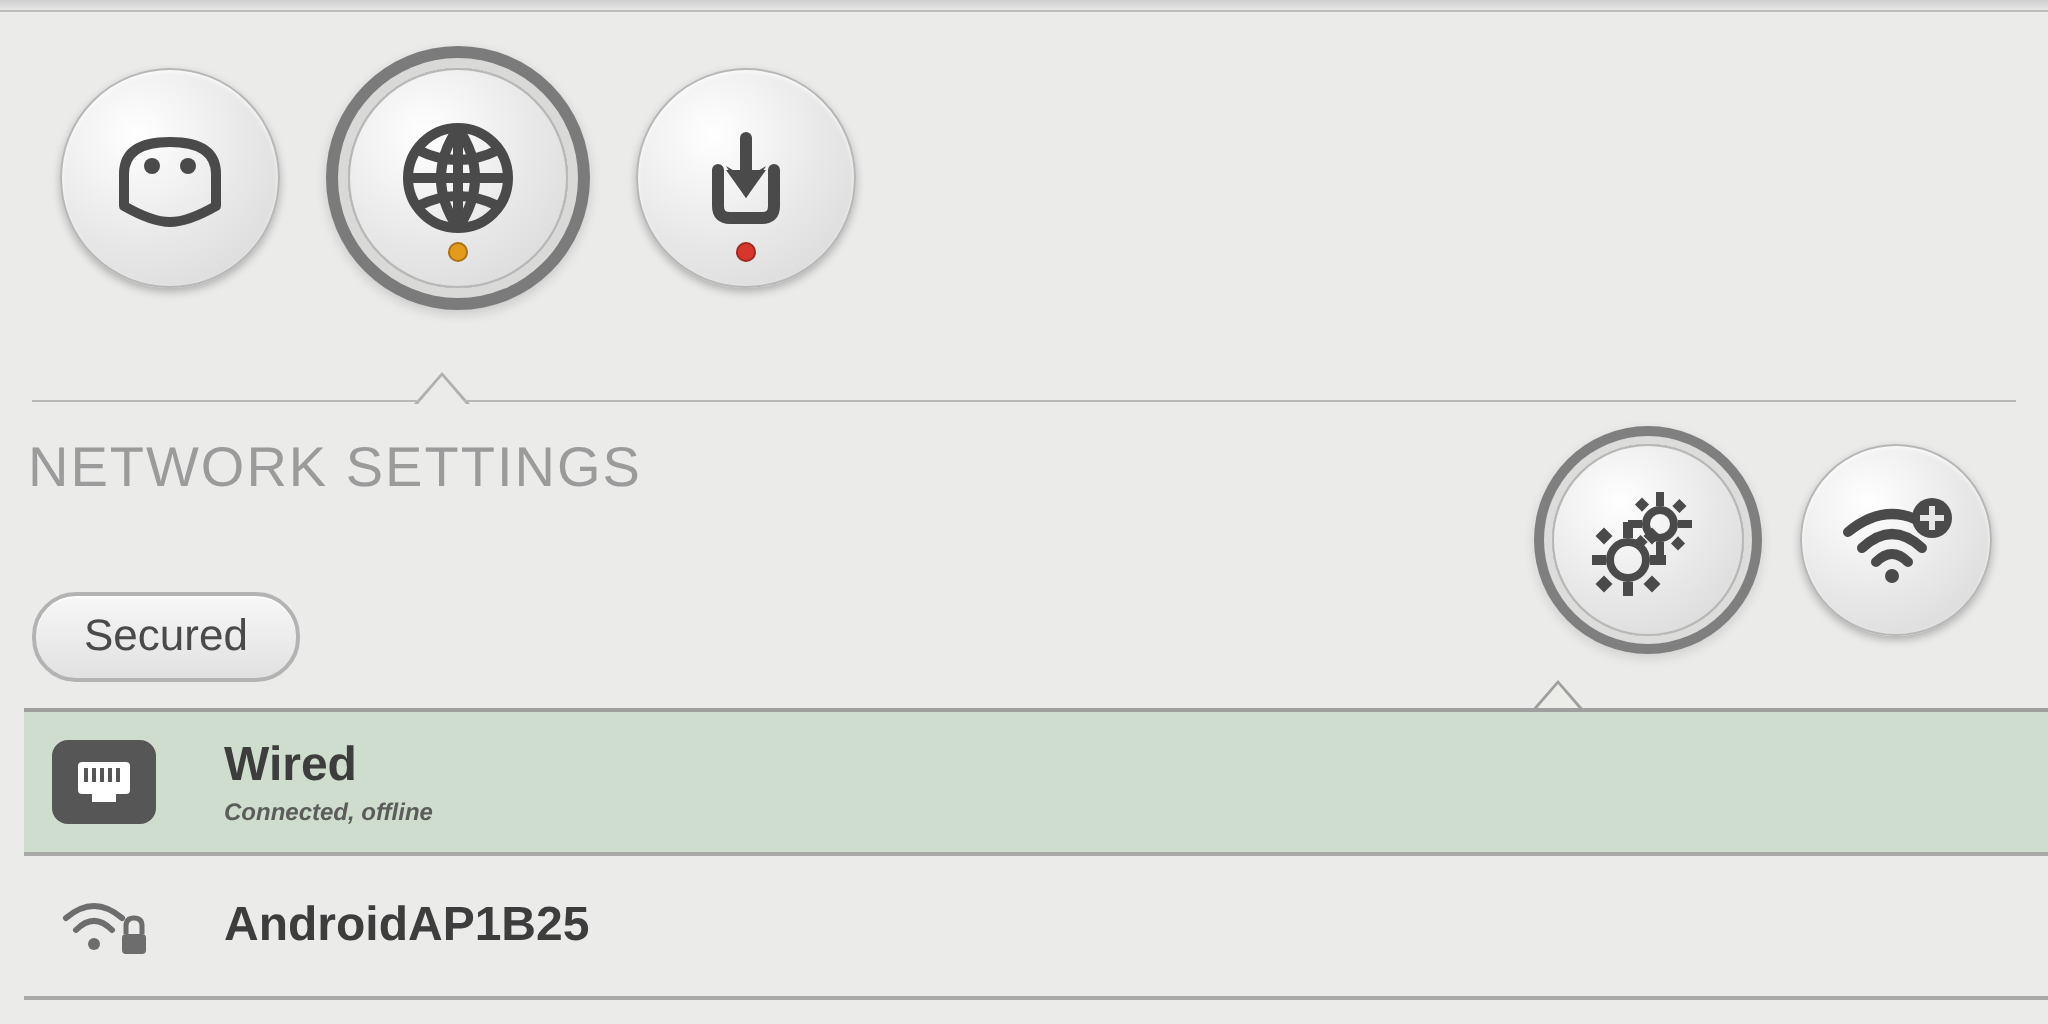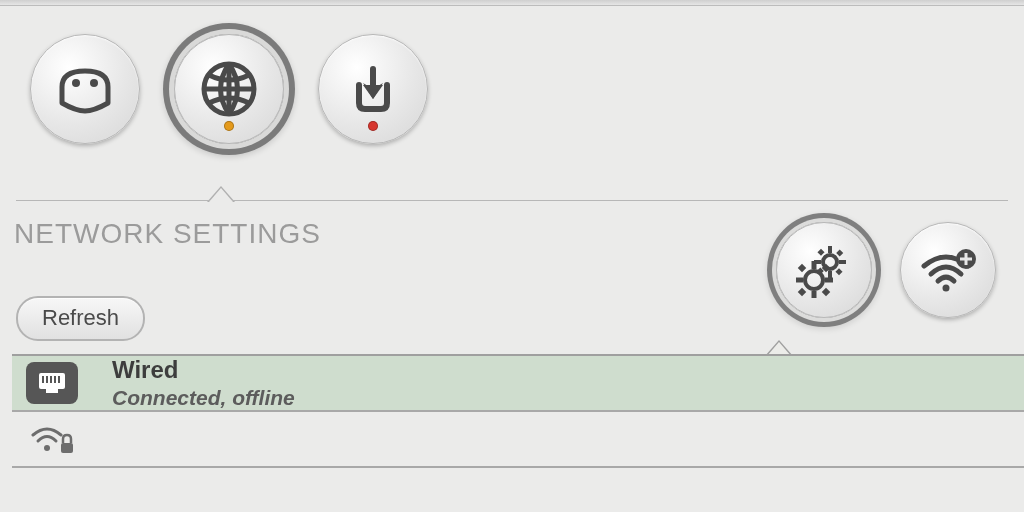--- a/index.html
+++ b/index.html
@@ -122,40 +122,40 @@
     border-bottom:16px solid #9f9f9f;
     z-index:-1;
   }
   .net-list{
     position:absolute;
     top:354px;left:12px;right:0;
     border-top:2px solid #9f9f9f;
   }
   .net-row{
     display:flex;align-items:center;
-    height:56px;
+    height:72px;
     padding-left:14px;
     border-bottom:2px solid #a8a8a8;
     cursor:pointer;
   }
   .net-row.sel{
     background:#cfddce;
   }
   .net-icon{
     width:52px;height:42px;
     border-radius:8px;
     display:flex;align-items:center;justify-content:center;
     margin-right:34px;
   }
   .net-icon.dark{background:#565656;}
   .net-texts .name{
     font-size:24px;font-weight:700;color:#3d3d3d;
   }
   .net-texts .status{
-    font-size:21px;font-style:italic;font-weight:600;color:#5c5c5c;margin-top:2px;
+    font-size:12px;font-style:italic;font-weight:600;color:#5c5c5c;margin-top:2px;
   }
 
   svg{display:block;}
   .icon-stroke{stroke:#4a4a4a;fill:none;}
   .icon-fill{fill:#4a4a4a;}
 </style>
 </head>
 <body>
 
 <div class="topbar"></div>
@@ -231,21 +231,21 @@
       <path class="icon-stroke" stroke-width="5" stroke-linecap="round" d="M6 20 Q28 2 50 20"></path>
       <path class="icon-stroke" stroke-width="5" stroke-linecap="round" d="M13 28 Q28 14 43 28"></path>
       <path class="icon-stroke" stroke-width="5" stroke-linecap="round" d="M20 35 Q28 27 36 35"></path>
       <circle class="icon-fill" cx="28" cy="42" r="3.5"></circle>
       <circle class="icon-fill" cx="48" cy="13" r="10"></circle>
       <path stroke="#e7e7e7" stroke-width="3" d="M48 7 V19 M42 13 H54"></path>
     </svg>
   </div>
 </div>
 
-<button class="refresh-btn">Refresh</button>
+<button class="refresh-btn">Secured</button>
 
 <div class="pointer2"></div>
 
 <div class="net-list">
 
   <div class="net-row sel">
     <div class="net-icon dark">
       <svg width="30" height="24" viewBox="0 0 30 24">
         <rect x="2" y="2" width="26" height="16" rx="2" fill="#fff"></rect>
         <rect x="9" y="14" width="12" height="8" fill="#fff"></rect>
@@ -266,16 +266,17 @@
     <div class="net-icon">
       <svg width="46" height="32" viewBox="0 0 46 32">
         <path stroke="#6d6d6d" stroke-width="3" fill="none" stroke-linecap="round" d="M4 12 Q18 0 32 12"></path>
         <path stroke="#6d6d6d" stroke-width="3" fill="none" stroke-linecap="round" d="M9 18 Q18 9 27 18"></path>
         <circle fill="#6d6d6d" cx="18" cy="25" r="3"></circle>
         <rect x="32" y="20" width="12" height="10" rx="2" fill="#6d6d6d"></rect>
         <path stroke="#6d6d6d" stroke-width="2.5" fill="none" d="M34 20 V16 Q34 12 38 12 Q42 12 42 16 V20"></path>
       </svg>
     </div>
     <div class="net-texts">
+      <div class="name">AndroidAP1B25</div>
     </div>
   </div>
 
 </div>
 
 </body></html>

